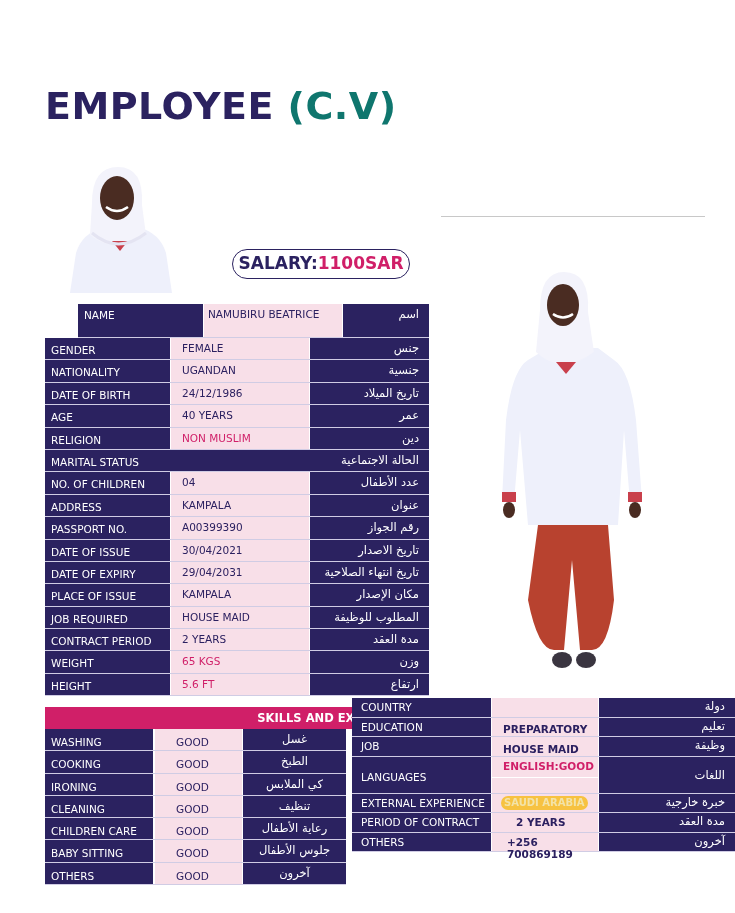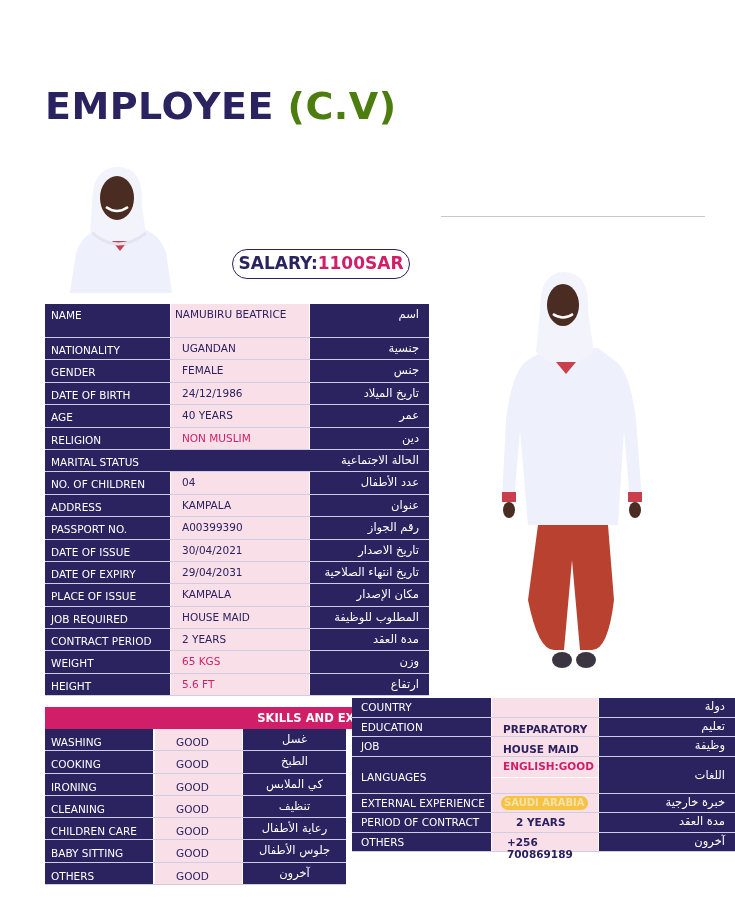--- a/index.html
+++ b/index.html
@@ -1,35 +1,35 @@
 <!DOCTYPE html>
 <html><head>
 <meta charset="utf-8">
 <style>
   * { box-sizing: border-box; margin: 0; padding: 0; }
   html, body { width: 735px; height: 913px; background: #ffffff; overflow: hidden; }
   body { position: relative; font-family: "DejaVu Sans", sans-serif; color: #2b2060; }
 
   .title { position: absolute; left: 45px; top: 84px; font-family: "DejaVu Sans", sans-serif; font-weight: bold; font-size: 38px; letter-spacing: 0.5px; color: #2b2260; white-space: nowrap; }
-  .title .accent { color: #4d7c0f; }
+  .title .accent { color: #0f766e; }
 
   .hr-line { position: absolute; left: 441px; top: 216px; width: 264px; height: 1px; background: #c8c8c8; }
 
   
   .photo { position: absolute; overflow: hidden; }
   .photo-small { left: 62px; top: 163px; width: 118px; height: 130px; }
   .photo-large { left: 498px; top: 270px; width: 150px; height: 405px; }
 
   .salary { position: absolute; left: 232px; top: 249px; width: 178px; height: 30px; border: 1.5px solid #2b2260; border-radius: 16px; font-weight: bold; font-size: 17px; line-height: 27px; text-align: center; color: #2b2260; white-space: nowrap; }
   .salary .val { color: #d01f68; }
 
   
   .info { position: absolute; left: 45px; top: 304px; width: 384px; }
   .info-row { display: flex; height: 22.4px; border-bottom: 1.5px solid #d0cce4; }
-  .info-row.tall { height: 34px; }
+  .info-row.tall { height: 34px; margin-left: 33px; }
   .info-row .en { width: 125px; background: #2b2260; color: #ffffff; font-size: 10.5px; padding: 6px 0 0 6px; }
   .info-row .val { width: 140px; background: #f8dfe8; color: #2b2060; font-size: 10.5px; padding: 4px 0 0 11px; border-left: 1px solid #ffffff; border-right: 1px solid #ffffff; }
   .info-row.tall .val { padding-left: 4px; padding-top: 4px; }
   .info-row.tall .en { padding-top: 5px; }
   .info-row .val.pink { color: #d01f68; }
   .info-row .ar { flex: 1; background: #2b2260; color: #ffffff; font-size: 11.5px; text-align: right; padding: 3px 10px 0 0; direction: rtl; }
 
   
   .skills-header { position: absolute; left: 45px; top: 707px; width: 656px; height: 22px; background: #d01f68; color: #ffffff; font-weight: bold; font-size: 11.5px; text-align: center; line-height: 22px; }
 
@@ -90,28 +90,28 @@
   </svg>
 </div>
 
 <div class="info">
   <div class="info-row tall">
       <div class="en">NAME</div>
       <div class="val">NAMUBIRU BEATRICE</div>
       <div class="ar">اسم</div>
     </div>
   <div class="info-row">
+      <div class="en">GENDER</div>
+      <div class="val">FEMALE</div>
+      <div class="ar">جنس</div>
+    </div>
+  <div class="info-row">
       <div class="en">NATIONALITY</div>
       <div class="val">UGANDAN</div>
       <div class="ar">جنسية</div>
-    </div>
-  <div class="info-row">
-      <div class="en">GENDER</div>
-      <div class="val">FEMALE</div>
-      <div class="ar">جنس</div>
     </div>
   <div class="info-row">
       <div class="en">DATE OF BIRTH</div>
       <div class="val">24/12/1986</div>
       <div class="ar">تاريخ الميلاد</div>
     </div>
   <div class="info-row">
       <div class="en">AGE</div>
       <div class="val">40 YEARS</div>
       <div class="ar">عمر</div>

